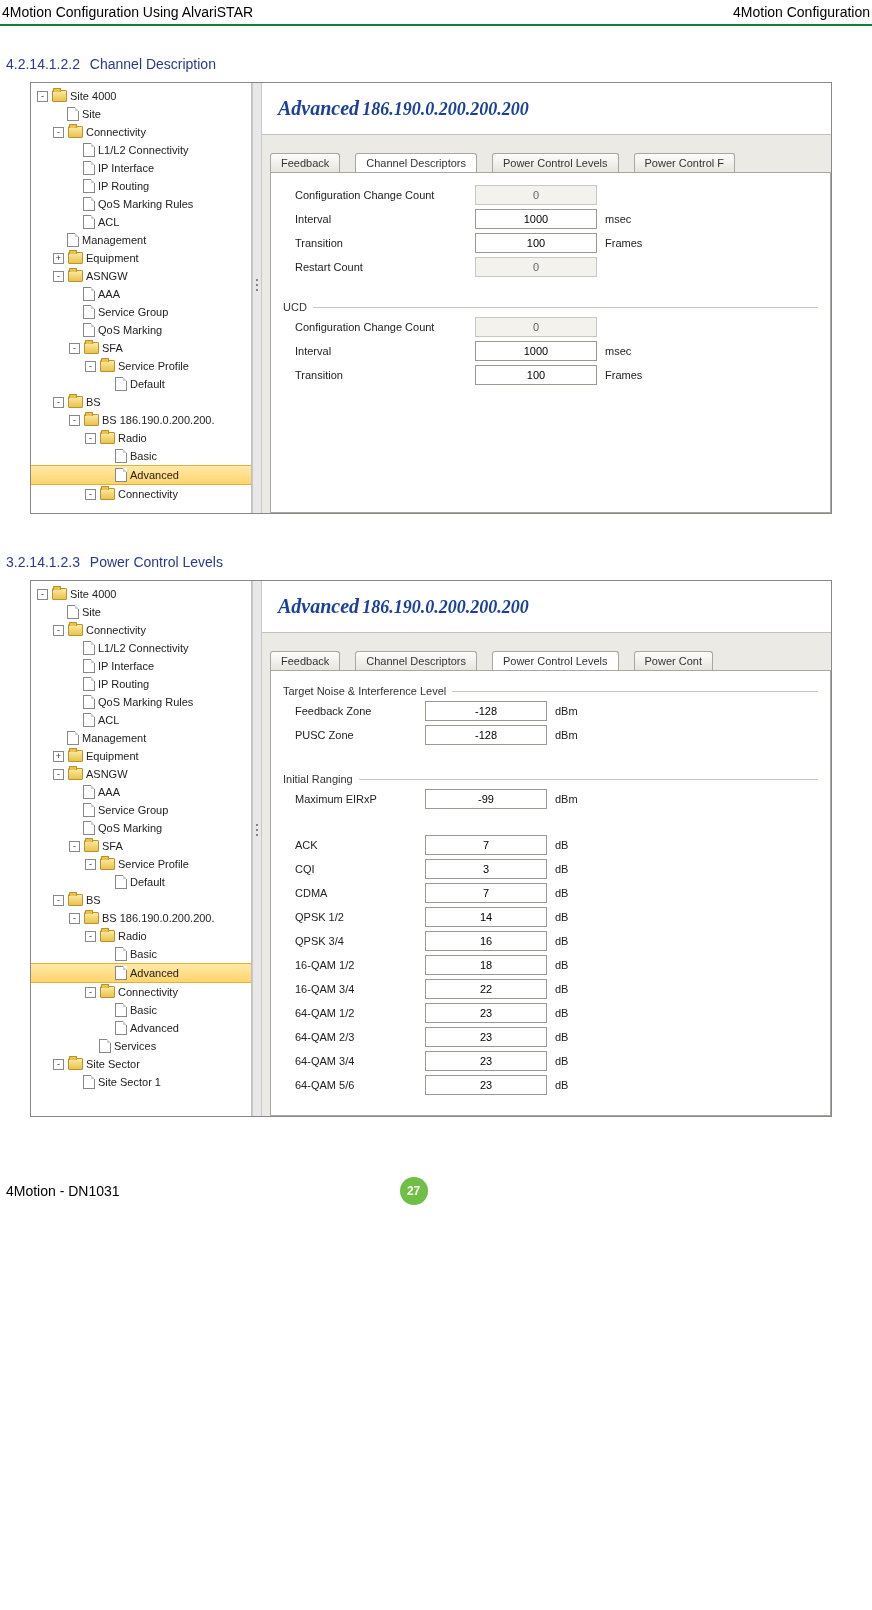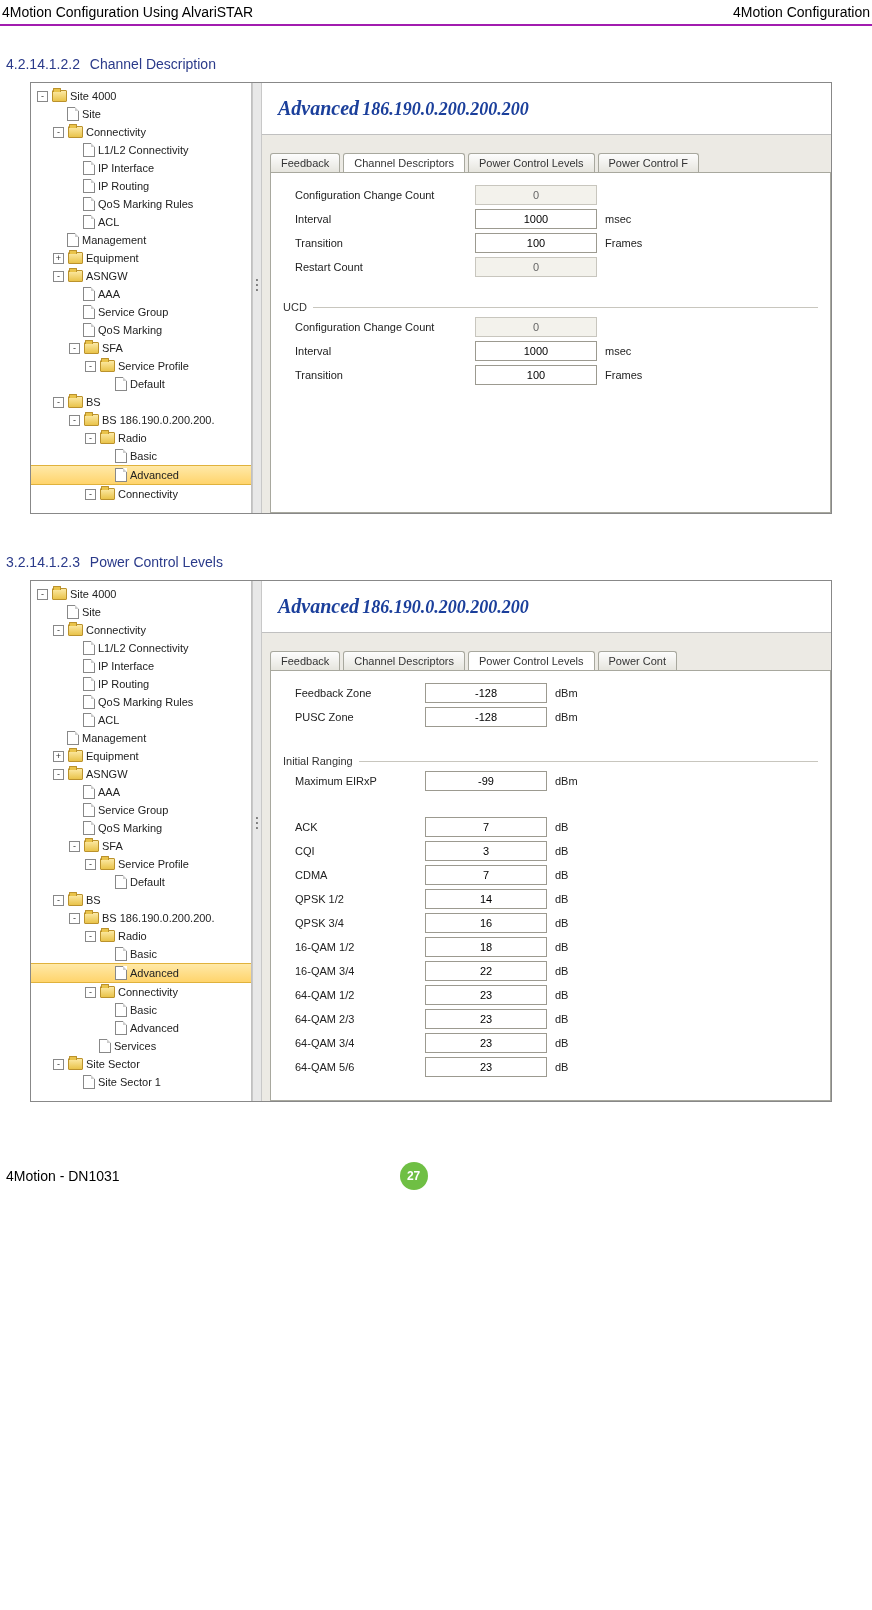--- a/index.html
+++ b/index.html
@@ -6,21 +6,21 @@
     margin: 0;
     font-family: Arial, sans-serif;
     font-size: 13px;
     background: #fff;
     color: #000;
     width: 872px;
   }
   .doc-header {
     display: flex;
     justify-content: space-between;
-    border-bottom: 2px solid #a21caf;
+    border-bottom: 2px solid #15803d;
     padding: 4px 2px;
     font-size: 14px;
   }
   .section-heading {
     color: #2a3a8a;
     font-size: 14px;
     padding: 30px 0 10px 6px;
   }
   .section-heading .num {
     display: inline-block;
@@ -157,21 +157,21 @@
   .title-banner .ip {
     color: #1b3f9b;
     font-weight: bold;
     font-style: italic;
     font-size: 18px;
     font-family: Georgia, serif;
   }
   .tab-strip {
     display: flex;
     margin: 18px 0 0 8px;
-    gap: 4px;
+    gap: 16px;
   }
   .tab {
     background: linear-gradient(#fdfdfd, #e6e5de);
     border: 1px solid #a8a89e;
     border-bottom: none;
     padding: 3px 10px;
     font-size: 11px;
     border-radius: 3px 3px 0 0;
     margin-right: -1px;
     color: #333;
@@ -643,20 +643,24 @@
       <span class="big">Advanced</span>
       <span class="ip">186.190.0.200.200.200</span>
     </div>
     <div class="tab-strip">
       <div class="tab">Feedback</div>
       <div class="tab">Channel Descriptors</div>
       <div class="tab active">Power Control Levels</div>
       <div class="tab">Power Cont</div>
     </div>
     <div class="form-area">
+      <div class="fieldset-label">
+        <span>Target Noise &amp; Interference Level</span>
+          <span class="line"></span>
+      </div>
       <div class="form-row">
         <span class="lbl narrow">Feedback Zone</span>
         <input value="-128" style="">
         <span class="unit">dBm</span>
       </div>
       <div class="form-row">
         <span class="lbl narrow">PUSC Zone</span>
         <input value="-128" style="">
         <span class="unit">dBm</span>
       </div>

